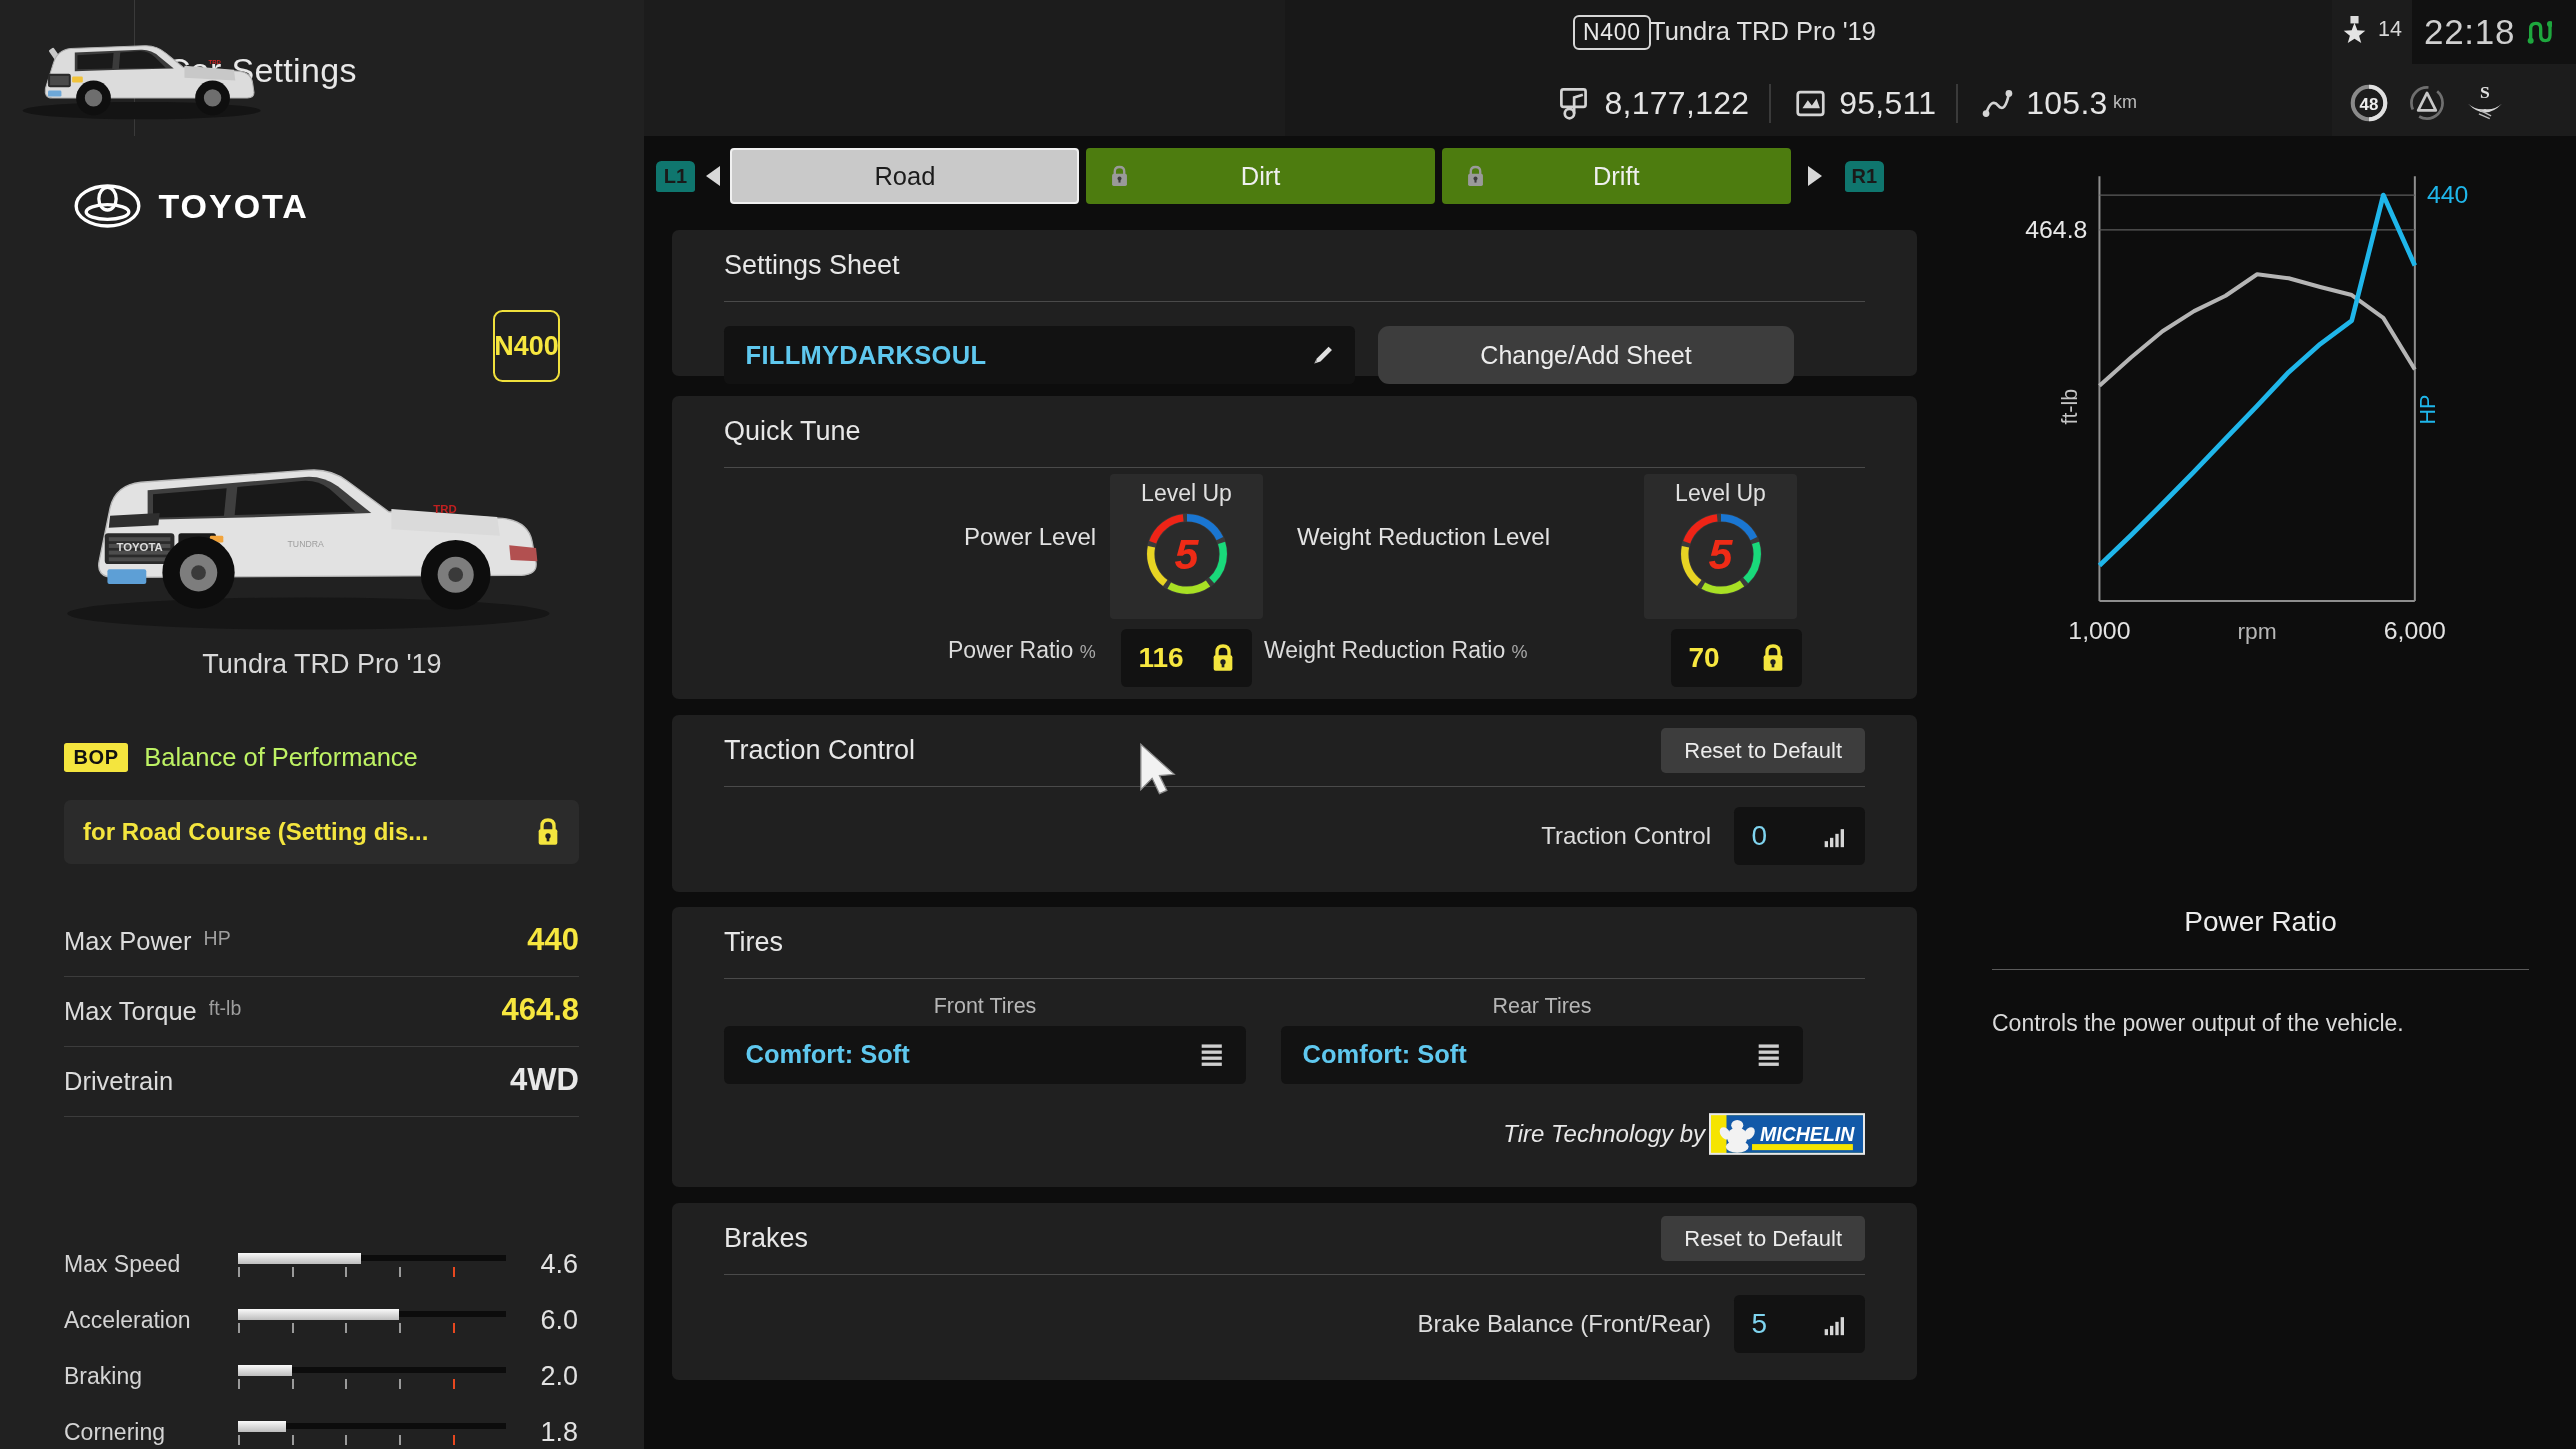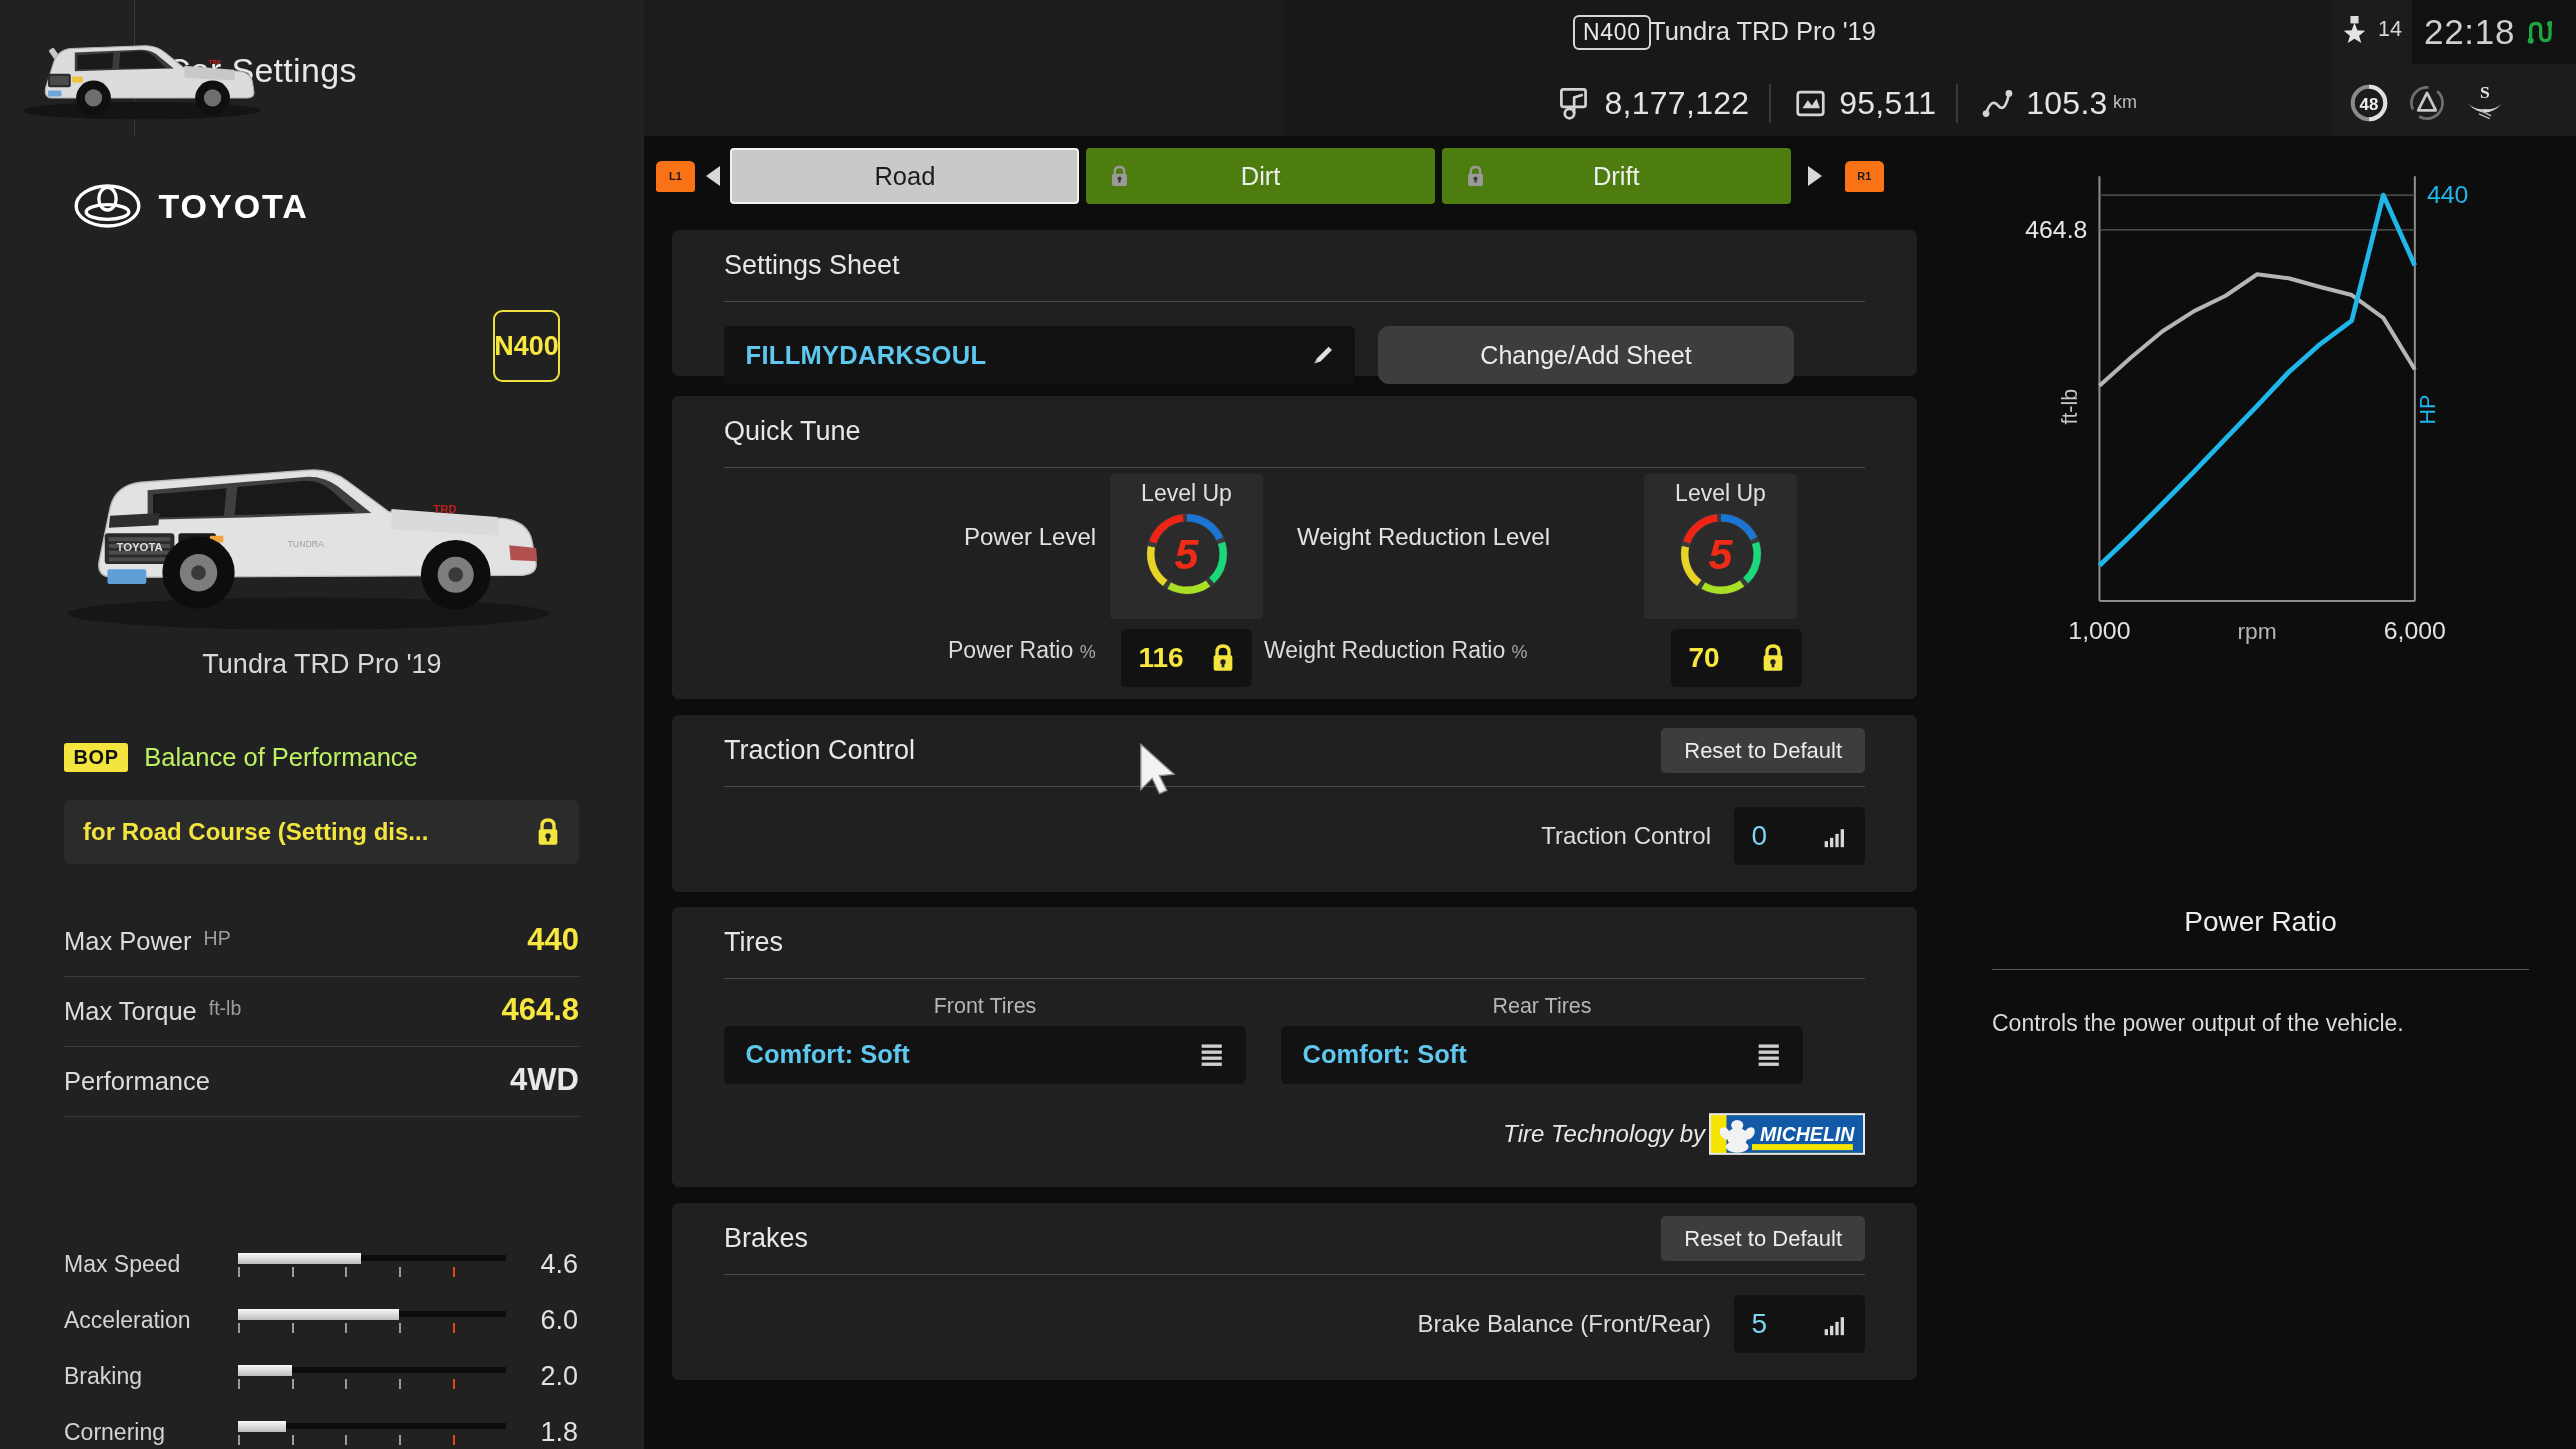--- a/index.html
+++ b/index.html
@@ -184,24 +184,24 @@
   .main {
     position:absolute; left:644px; top:136px; width:1301px; height:1313px;
     background:#0d0d0d;
   }
 
   .tabbar {
     position:absolute; left:0; top:12px; width:1301px; height:56px;
     display:flex; align-items:center;
   }
   .shoulder {
-    width:39px; height:31px; background:#f97316; color:#1a1a1a;
+    width:39px; height:31px; background:#0f766e; color:#1a1a1a;
     border-radius:5.4px 5.4px 2.7px 2.7px;
     display:flex; align-items:center; justify-content:center;
-    font-size:11px; font-weight:700; margin-left:12px;
+    font-size:20px; font-weight:700; margin-left:12px;
   }
   .arrow-l, .arrow-r {
     width:0; height:0; margin:0 10.7px;
     border-top:10px solid transparent; border-bottom:10px solid transparent;
   }
   .arrow-l { border-right:14.8px solid #d8d8d8; }
   .arrow-r { border-left:14.8px solid #d8d8d8; }
   .tab {
     height:56px; width:349px; border-radius:4px;
     display:flex; align-items:center; justify-content:center;
@@ -512,21 +512,21 @@
       </div>
       <div class="spec-row">
         <div class="spec-left">
           <span class="spec-name">Max Torque</span>
           <span class="spec-unit">ft-lb</span>
         </div>
         <span class="spec-val">464.8</span>
       </div>
       <div class="spec-row">
         <div class="spec-left">
-          <span class="spec-name">Performance</span>
+          <span class="spec-name">Drivetrain</span>
           <span class="spec-unit"></span>
         </div>
         <span class="spec-val white">4WD</span>
       </div>
     </div>
 
     <div class="perf">
       <div class="perf-row">
         <span class="perf-name">Max Speed</span>
         <div class="perf-bar-wrap">

